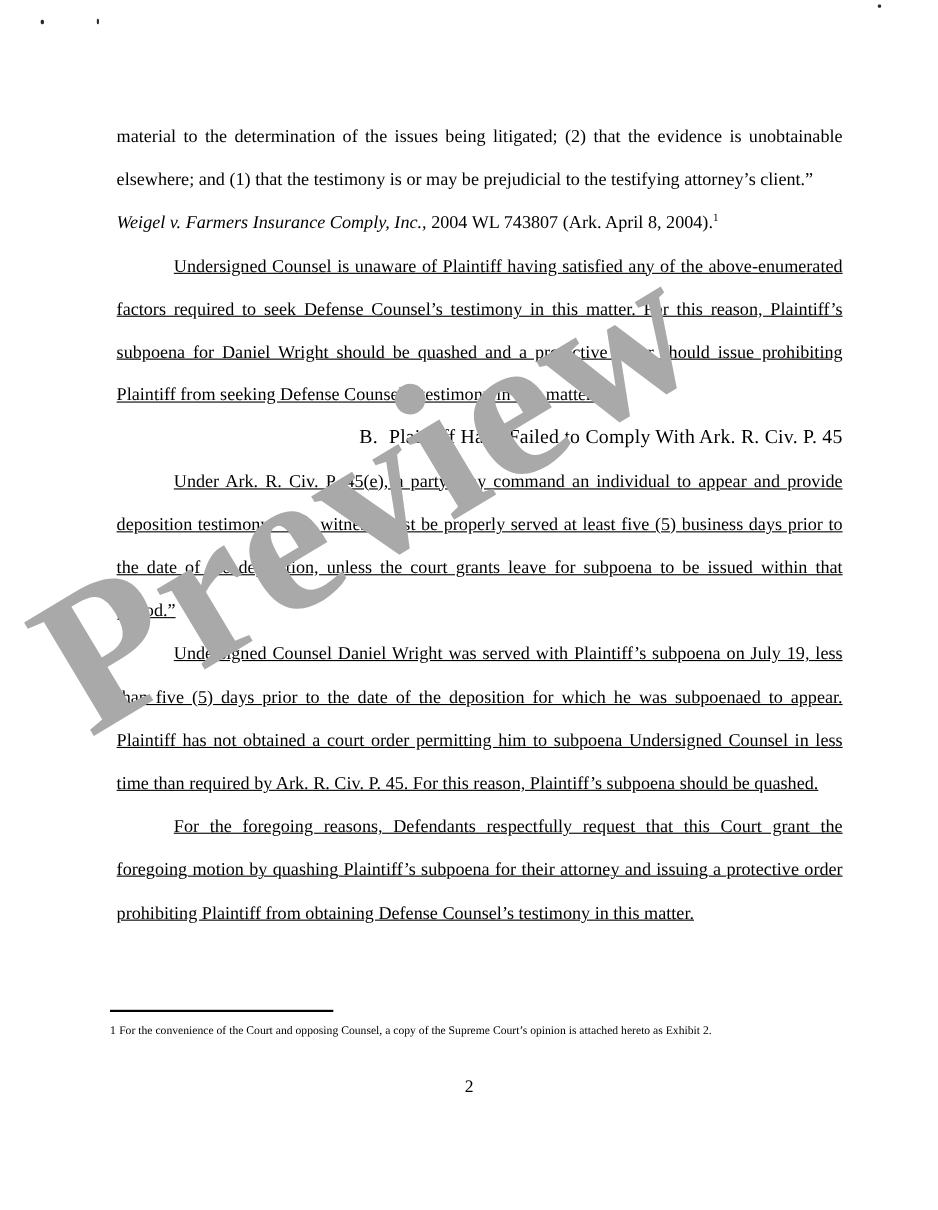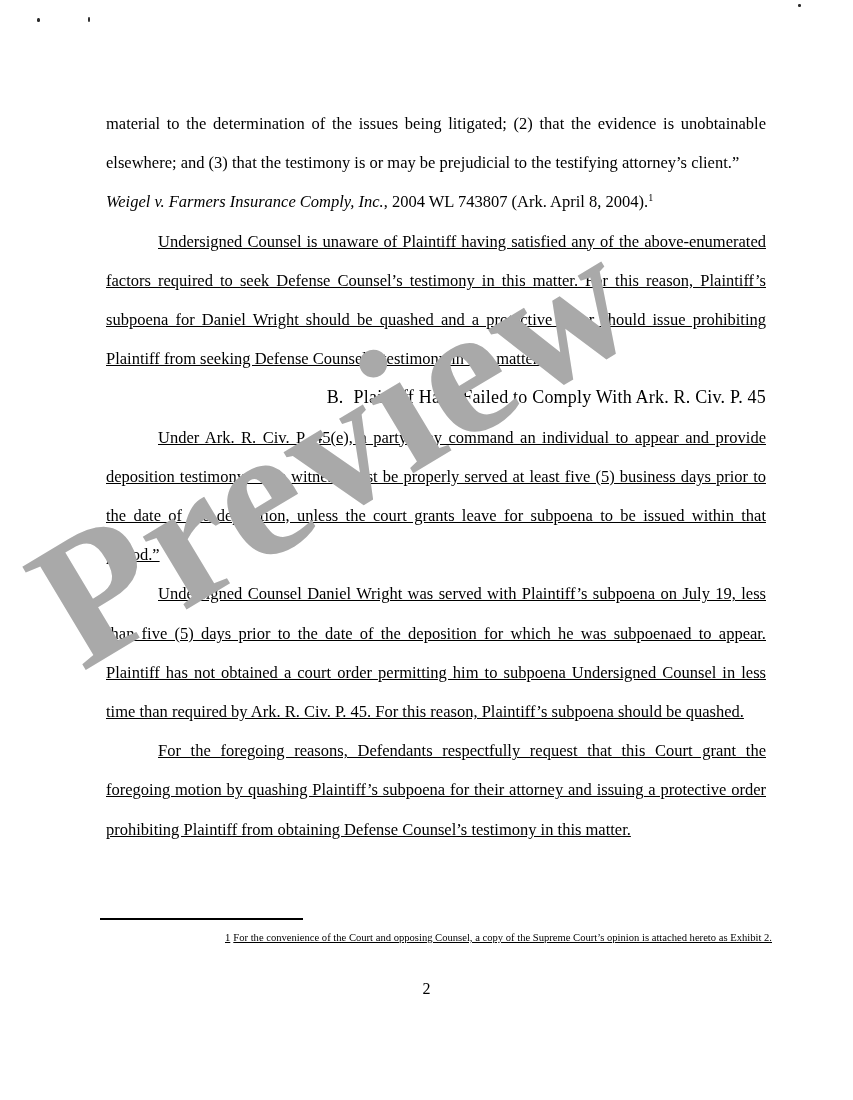--- a/index.html
+++ b/index.html
@@ -111,22 +111,21 @@
   .footnote-rule {
     width: 203px;
     height: 1.6px;
     background: #000000;
     margin: 0 0 10px 0;
   }
   .footnote-text {
     margin: 0;
     font-size: 10.6px;
     line-height: 15px;
-    text-align: right;
-    text-decoration: underline;
+    text-align: left;
   }
   .footnote-text .fn-num { margin-right: 3px; }
 
   
   .page-number {
     position: absolute;
     top: 980px;
     left: 0;
     width: 853px;
     text-align: center;
@@ -140,21 +139,21 @@
 <div class="page">
 
   <span class="speck speck-a"></span>
   <span class="speck speck-b"></span>
   <span class="speck speck-c"></span>
 
   <div class="watermark">Preview</div>
 
   <div class="content">
 
-    <p class="body-line">material to the determination of the issues being litigated; (2) that the evidence is unobtainable elsewhere; and (3) that the testimony is or may be prejudicial to the testifying attorney’s client.”</p>
+    <p class="body-line">material to the determination of the issues being litigated; (2) that the evidence is unobtainable elsewhere; and (1) that the testimony is or may be prejudicial to the testifying attorney’s client.”</p>
 
     <p class="body-line no-justify"><span class="italic">Weigel v. Farmers Insurance Comply, Inc.</span><span>, 2004 WL 743807 (Ark. April 8, 2004).</span><span class="sup">1</span></p>
 
     <p class="body-par">Undersigned Counsel is unaware of Plaintiff having satisfied any of the above-enumerated factors required to seek Defense Counsel’s testimony in this matter.  For this reason, Plaintiff’s subpoena for Daniel Wright should be quashed and a protective order should issue prohibiting Plaintiff from seeking Defense Counsel’s testimony in this matter.</p>
 
     <p class="heading"><span class="sec-num">B.</span><span>Plaintiff Have Failed to Comply With Ark. R. Civ. P. 45</span></p>
 
     <p class="body-par">Under Ark. R. Civ. P. 45(e), a party may command an individual to appear and provide deposition testimony.  “The witness must be properly served at least five (5) business days prior to the date of the deposition, unless the court grants leave for subpoena to be issued within that period.”</p>
 
 

